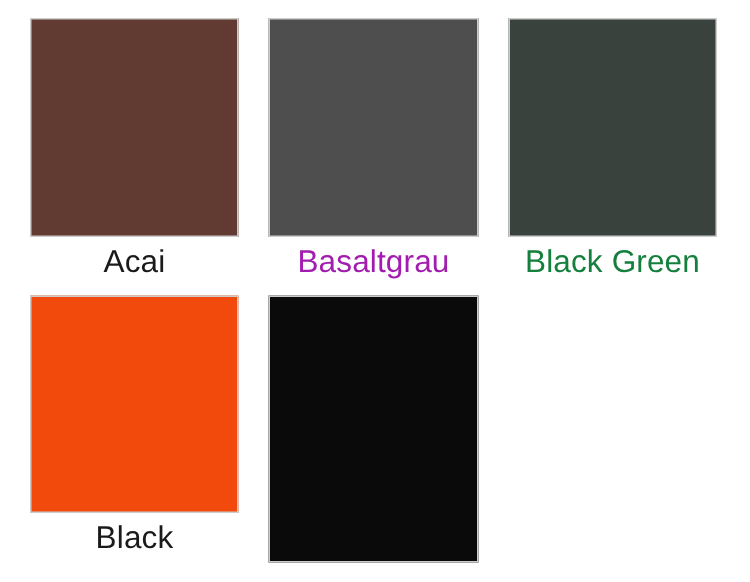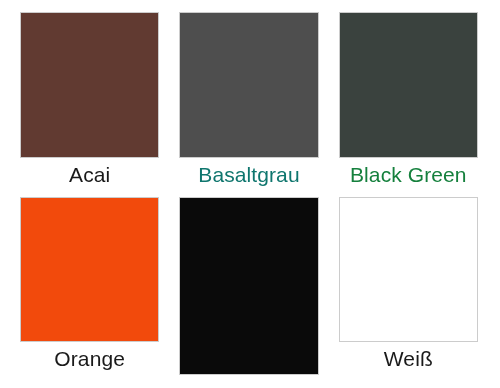--- a/index.html
+++ b/index.html
@@ -57,35 +57,31 @@
 
 <div id="swatch-grid">
 
   <div class="swatch-cell">
     <div class="swatch-chip" style="background-color: rgb(97, 58, 49); border-color: rgb(204, 204, 204);"></div>
     <div class="swatch-label" style="color: rgb(26, 26, 26);">Acai</div>
   </div>
 
   <div class="swatch-cell">
     <div class="swatch-chip" style="background-color: rgb(78, 78, 78); border-color: rgb(204, 204, 204);"></div>
-    <div class="swatch-label" style="color: #0f766e;">Basaltgrau</div>
+    <div class="swatch-label" style="color: #a21caf;">Basaltgrau</div>
   </div>
 
   <div class="swatch-cell">
     <div class="swatch-chip" style="background-color: rgb(58, 66, 62); border-color: rgb(204, 204, 204);"></div>
     <div class="swatch-label" style="color: #15803d;">Black Green</div>
   </div>
 
   <div class="swatch-cell">
     <div class="swatch-chip" style="background-color: rgb(242, 74, 12); border-color: rgb(204, 204, 204);"></div>
-    <div class="swatch-label" style="color: rgb(26, 26, 26);">Orange</div>
+    <div class="swatch-label" style="color: rgb(26, 26, 26);">Black</div>
   </div>
 
   <div class="swatch-cell">
     <div class="swatch-chip" style="background-color: rgb(10, 10, 10); border-color: rgb(204, 204, 204);"></div>
   </div>
 
-  <div class="swatch-cell">
-    <div class="swatch-chip" style="background-color: rgb(255, 255, 255); border-color: rgb(204, 204, 204);"></div>
-    <div class="swatch-label" style="color: rgb(26, 26, 26);">Weiß</div>
-  </div>
 
 </div>
 
 </body></html>

